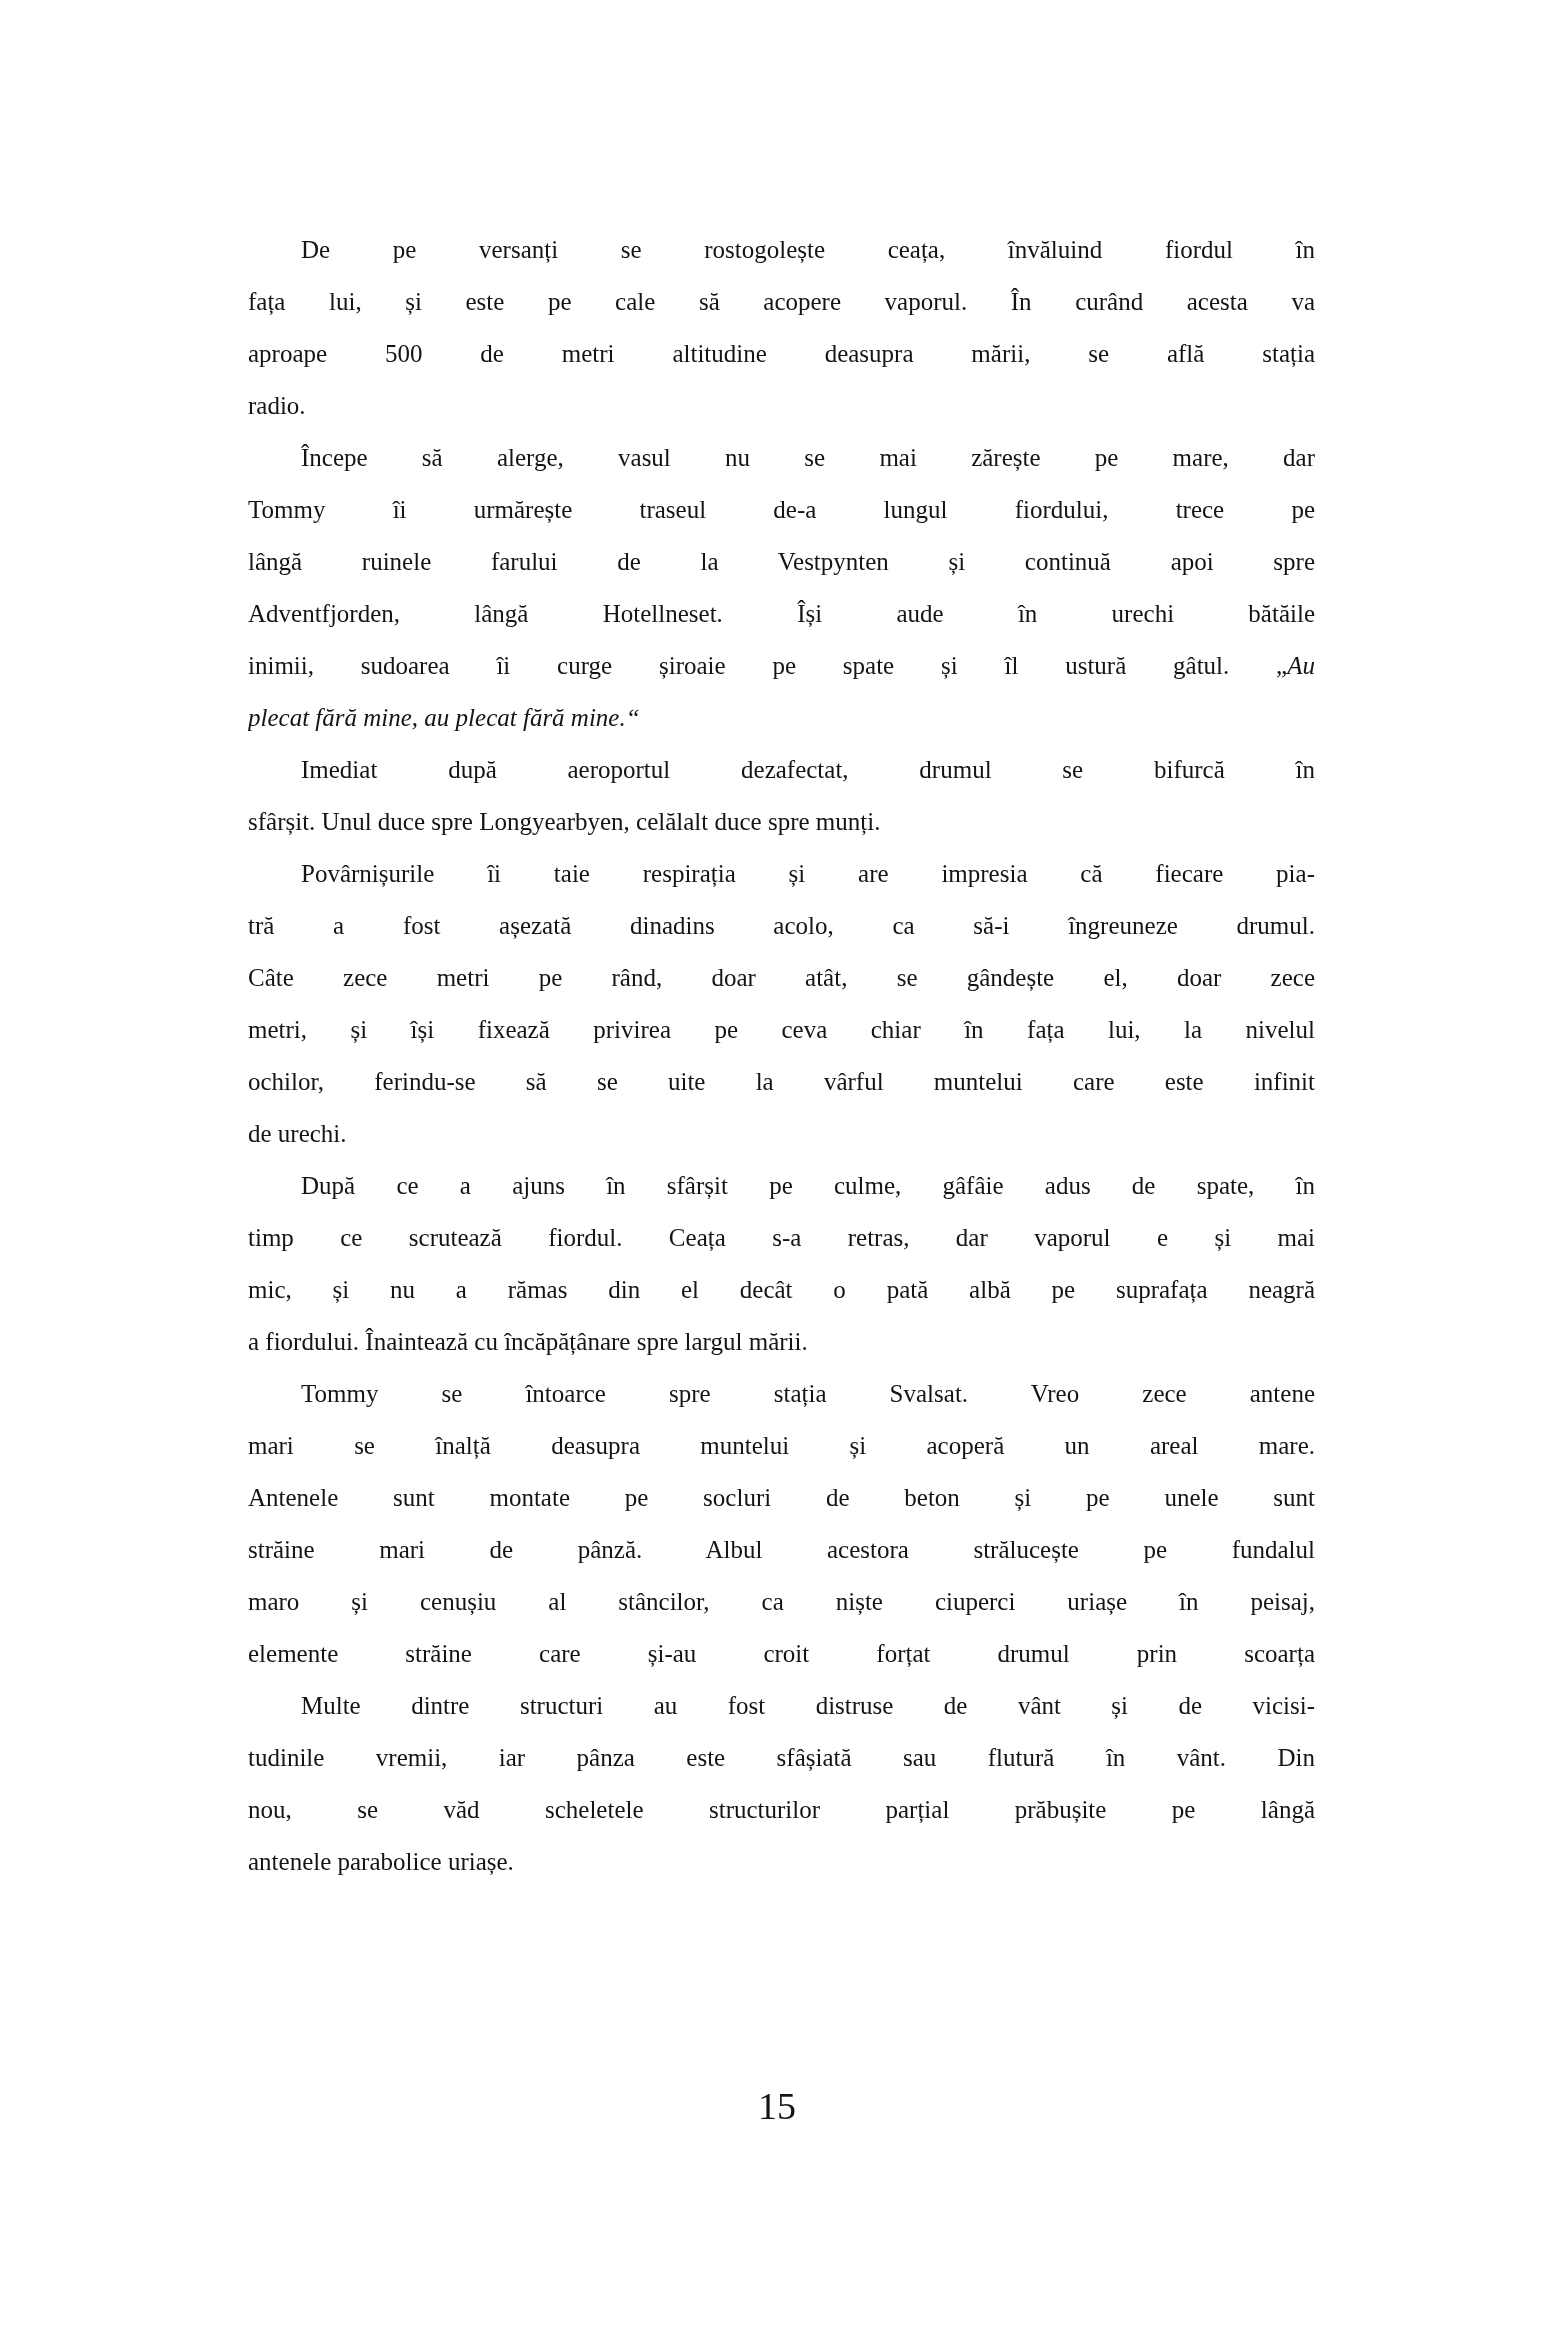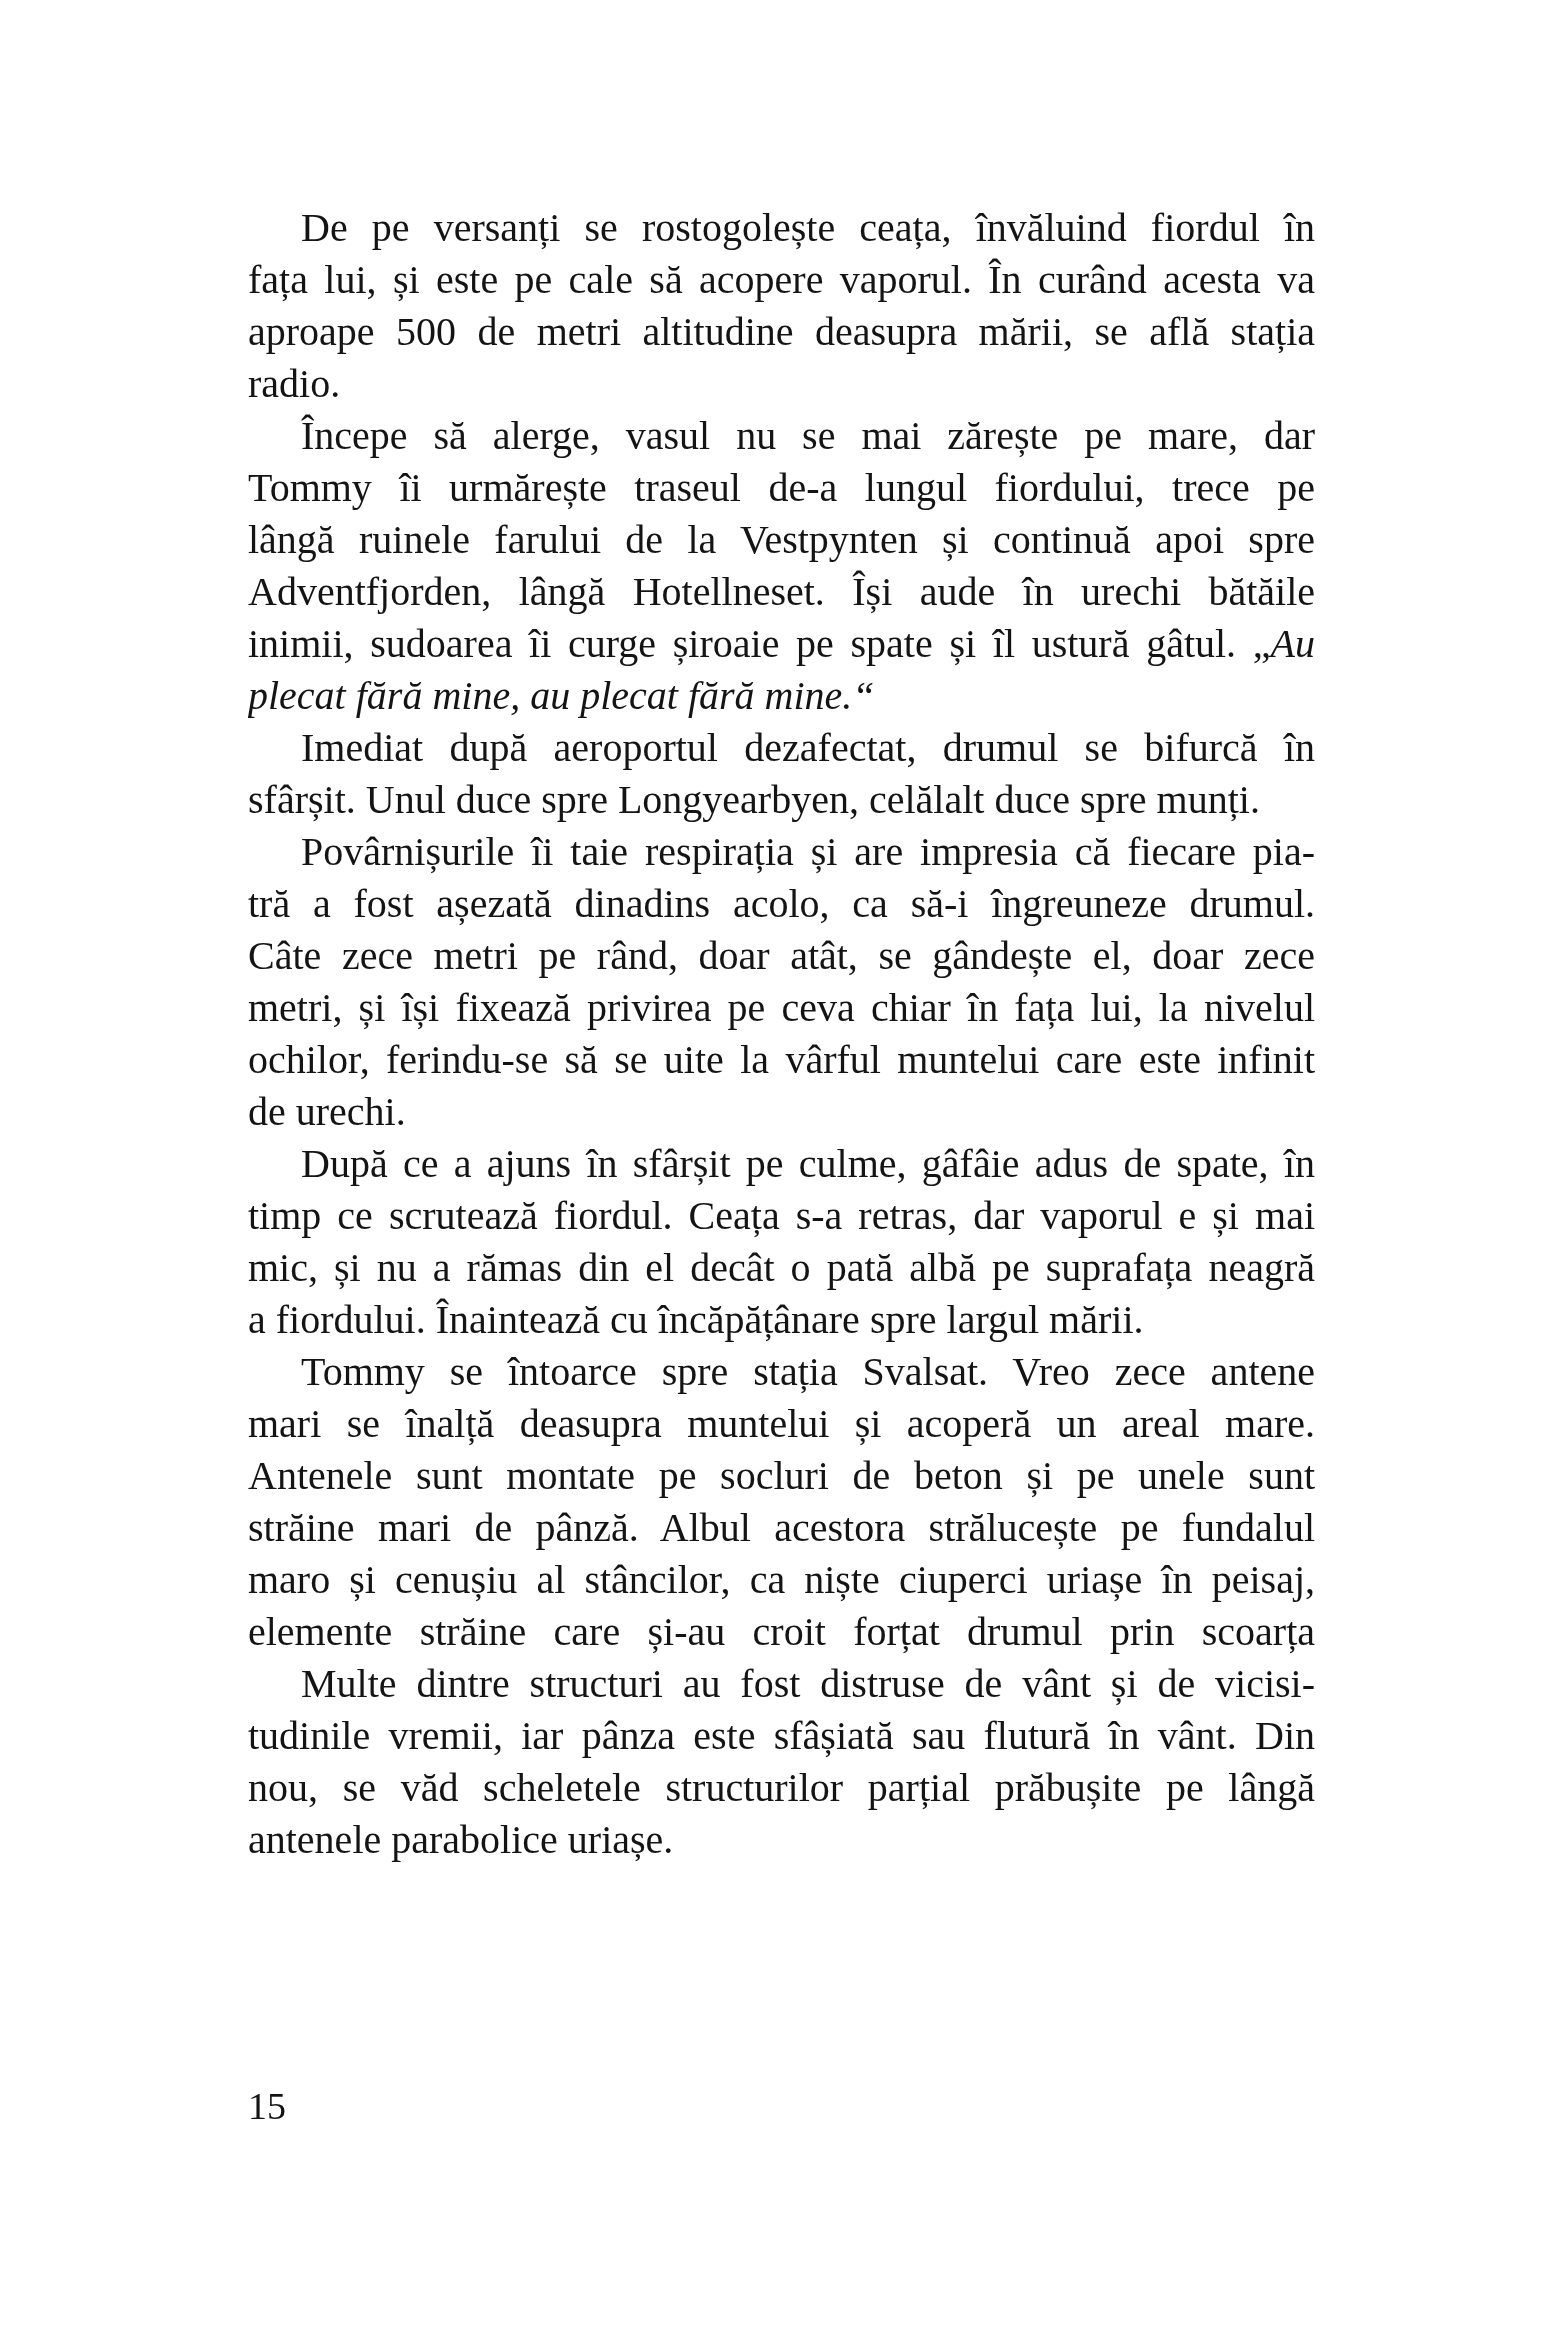--- a/index.html
+++ b/index.html
@@ -12,23 +12,23 @@
     width: 1565px;
     height: 2347px;
     background: #ffffff;
     overflow: hidden;
     font-family: "Liberation Serif", "DejaVu Serif", serif;
     color: #141414;
   }
   .text-block {
     position: absolute;
     left: 248px;
-    top: 202px;
+    top: 224px;
     width: 1067px;
-    font-size: 40px;
+    font-size: 25px;
     line-height: 52px;
     text-rendering: optimizeLegibility;
   }
   .para {
     margin: 0;
     padding: 0;
   }
   
   .line {
     height: 52px;
@@ -50,21 +50,21 @@
     content: none;
   }
   .italic {
     font-style: italic;
   }
   .page-number {
     position: absolute;
     top: 2084px;
     left: 248px;
     width: 1058px;
-    text-align: left;
+    text-align: center;
     font-size: 38px;
     line-height: 45px;
     color: #141414;
   }
 </style>
 </head>
 <body>
 
 <div class="page">
   <div class="text-block" id="text-block">

